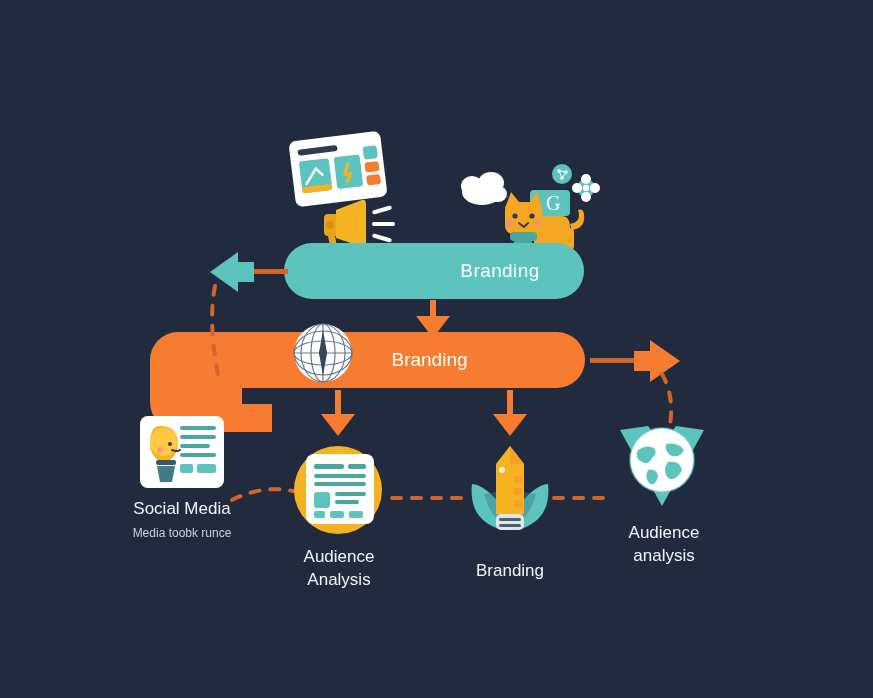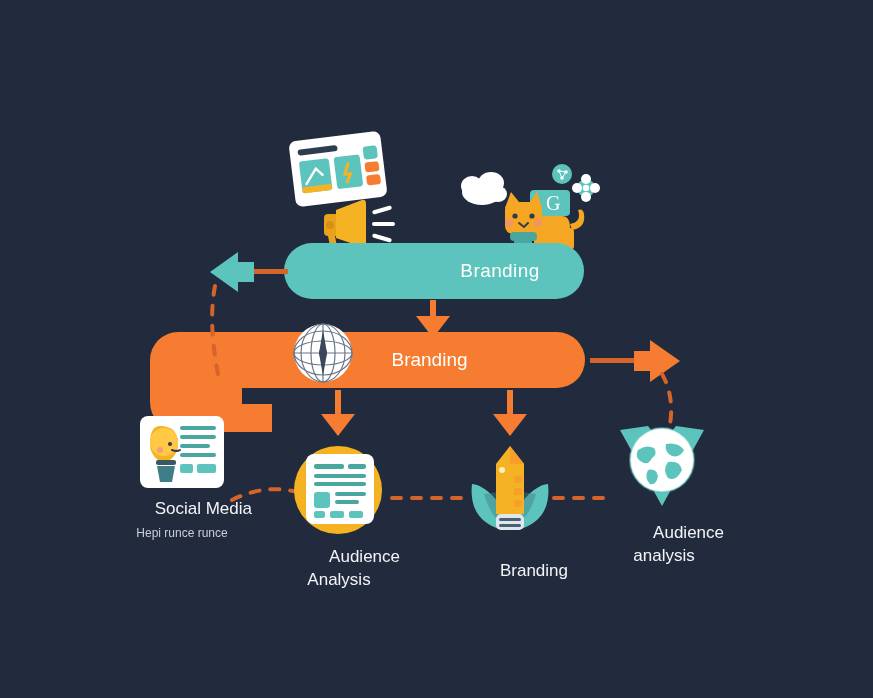--- a/index.html
+++ b/index.html
@@ -133,21 +133,21 @@
     width: 22px; height: 20px; background: #f57c30;
   }
 
   
   .node-label {
     position: absolute;
     text-align: center;
     color: #f2f4f8;
     line-height: 1.35;
   }
-  .node-label .l1 { font-size: 17px; display: block; text-align: right; }
+  .node-label .l1 { font-size: 17px; display: block; }
   .node-label .l2 { font-size: 17px; display: block; }
   .node-label .sub { font-size: 12px; display: block; color: #c9ced8; margin-top: 4px; }
 
   
   .icon { position: absolute; }
 </style>
 </head>
 <body>
 
 <div id="canvas">
@@ -374,21 +374,21 @@
         <path d="M40 58 Q48 56 50 64 Q48 74 42 72 Q36 66 40 58 Z"></path>
         <path d="M58 32 Q70 30 76 38 Q72 46 64 44 Q56 40 58 32 Z"></path>
         <path d="M60 50 Q72 48 74 58 Q68 70 60 66 Q54 58 60 50 Z"></path>
       </g>
       <circle cx="54" cy="48" r="32" fill="none" stroke="#5cc4bc" stroke-width="2" opacity=".5"></circle>
     </svg>
   </div>
 
   <div class="node-label" style="left:112px; top:498px; width:140px;">
     <span class="l1">Social Media</span>
-    <span class="sub">Hepi runce runce</span>
+    <span class="sub">Media toobk runce</span>
   </div>
 
   <div class="node-label" style="left:278px; top:546px; width:122px;">
     <span class="l1">Audience</span>
     <span class="l2">Analysis</span>
   </div>
 
   <div class="node-label" style="left:452px; top:560px; width:116px;">
     <span class="l1">Branding</span>
   </div>

